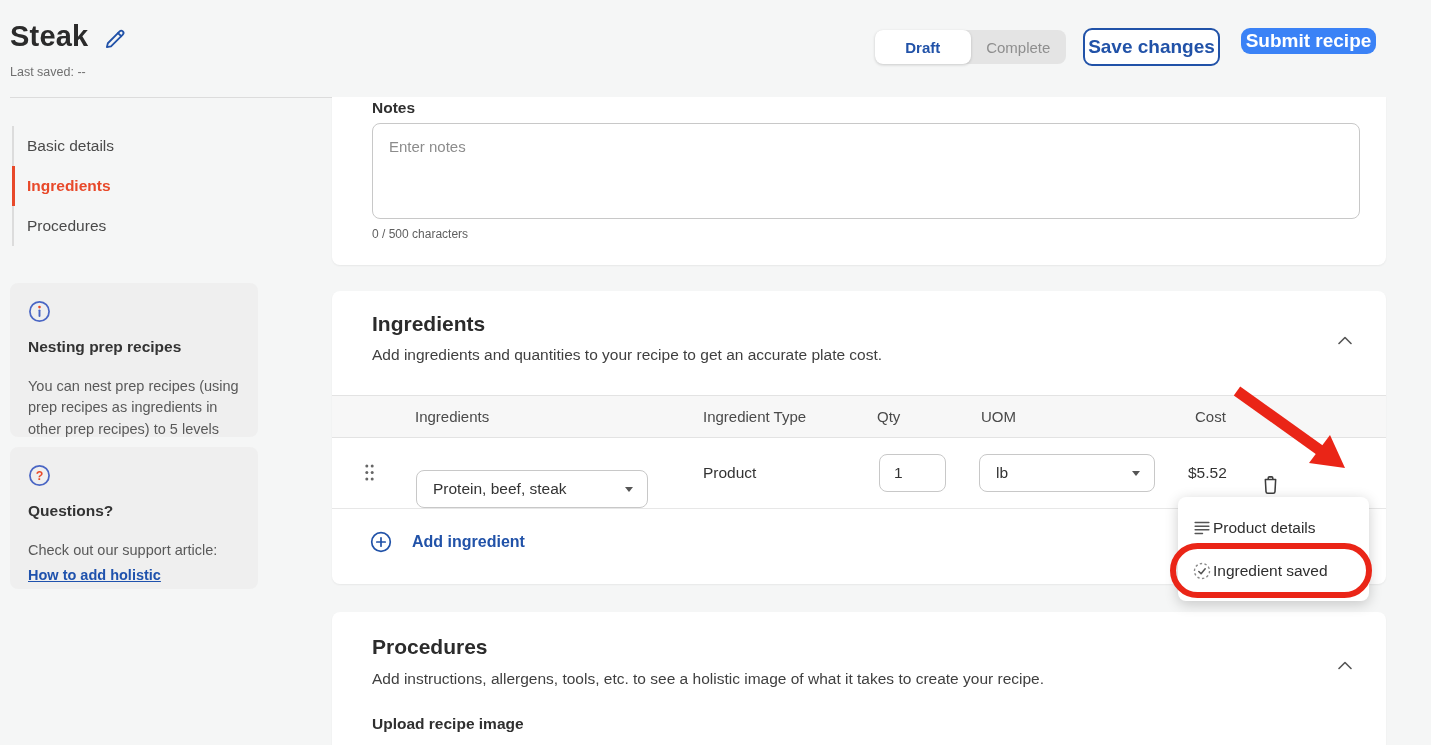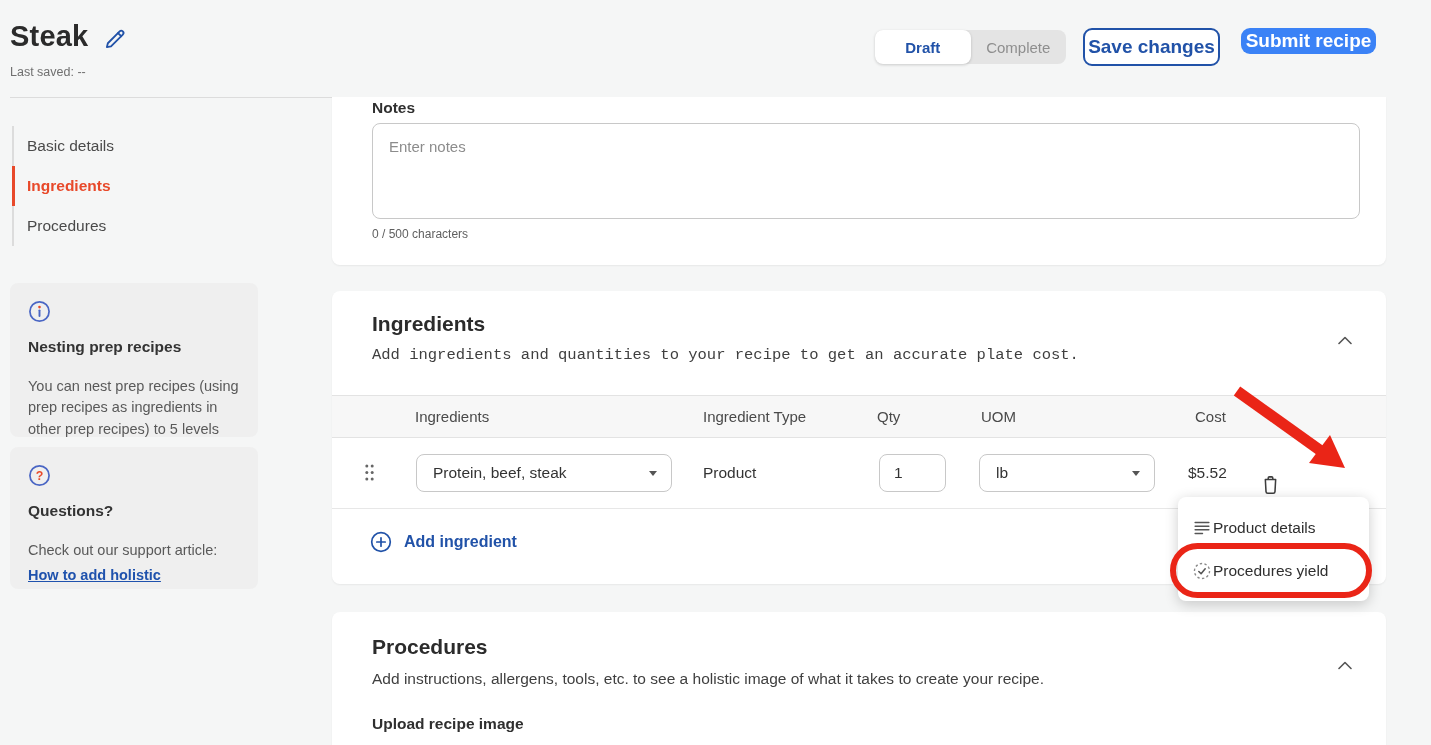--- a/index.html
+++ b/index.html
@@ -74,34 +74,34 @@
     border-top:1px solid #e3e3e3; border-bottom:1px solid #e3e3e3; }
   .tbl-head span { position:absolute; top:12px; font-size:15px; color:#4a4a4a; }
   .th-ing { left:83px; } .th-type { left:371px; } .th-qty { left:545px; }
   .th-uom { left:649px; } .th-cost { left:863px; }
 
   .tbl-row { top:147px; left:0; right:0; height:71px; border-bottom:1px solid #e7e7e7; }
   .drag-handle { left:32px; top:25px; cursor:grab; }
   .fake-select { height:38px; border:1px solid #c8c8c8; border-radius:8px; background:#fff;
     display:flex; align-items:center; padding:0 14px 0 16px; font-size:15.5px; color:#333;
     cursor:pointer; top:16px; }
-  .sel-ingredient { left:84px; width:256px; }
+  .sel-ingredient { left:84px; width:232px;margin-top:16px; }
   .sel-uom { left:647px; width:176px; }
   .fake-select .caret { margin-left:auto; width:0; height:0;
     border-left:4.5px solid transparent; border-right:4.5px solid transparent;
     border-top:5.5px solid #555; }
   .cell-text { top:26px; font-size:15.5px; color:#333; }
   .cell-type { left:371px; } .cell-cost { left:856px;text-align:right; }
   .qty-input { left:547px; top:16px; width:67px; height:38px; border:1px solid #c8c8c8;
     border-radius:8px; padding:0 14px; font-size:15.5px; color:#333; outline:none;
     font-family:"Liberation Sans","DejaVu Sans",sans-serif; }
   .trash-btn { left:1260px; top:474px; cursor:pointer; z-index:5; }
   .kebab-btn { left:1340px; top:464px; cursor:pointer; padding:2px 6px; z-index:5; }
 
-  .add-ingredient { left:38px; top:240px; display:flex; align-items:center; gap:12px;
+  .add-ingredient { left:38px; top:240px; display:flex; align-items:center; gap:20px;
     background:none; border:none; cursor:pointer; color:#2152a8; }
   .add-ingredient .add-label { font-size:16px; font-weight:bold; color:#2152a8; }
 
   .upload-label { left:40px; top:103px; font-size:15.5px; font-weight:bold; color:#2f2f2f; }
 
   
   .context-menu { left:1178px; top:497px; width:191px; background:#fff; border-radius:8px;
     box-shadow:0 3px 14px rgba(0,0,0,.2); padding:9px 0; z-index:50; }
   .menu-item { height:43px; display:flex; align-items:center; gap:1px; padding:0 14px;
     font-size:15.5px; color:#2f2f2f; cursor:pointer; }
@@ -160,21 +160,21 @@
 </div>
 
 <div class="abs card card-notes">
   <div class="abs field-label" style="left:40px; top:2px;">Notes</div>
   <textarea class="abs notes-area" placeholder="Enter notes" style=""></textarea>
   <div class="abs char-counter">0 / 500 characters</div>
 </div>
 
 <div class="abs card card-ingredients">
   <div class="abs section-title" style="left:40px; top:21px;">Ingredients</div>
-  <div class="abs section-subtitle" style="left:40px; top:55px;font-family:Liberation Mono, monospace;">Add ingredients and quantities to your recipe to get an accurate plate cost.</div>
+  <div class="abs section-subtitle" style="left:40px; top:55px;">Add ingredients and quantities to your recipe to get an accurate plate cost.</div>
   <div class="abs collapse-btn" style="left:1002px; top:36px;">
     <svg width="14" height="9" viewBox="0 0 14 9" fill="none">
       <polyline points="1,7.5 7,1.5 13,7.5" stroke="#555" stroke-width="1.6" stroke-linecap="round" stroke-linejoin="round"></polyline>
     </svg>
   </div>
 
   <div class="abs tbl-head">
     <span class="th-ing">Ingredients</span>
     <span class="th-type">Ingredient Type</span>
     <span class="th-qty">Qty</span>
@@ -232,21 +232,21 @@
     <svg width="20" height="20" viewBox="0 0 22 22" fill="none" stroke="#555" stroke-width="1.7" stroke-linecap="round">
       <path d="M3.5 5h15M3.5 9h15M3.5 13h15M3.5 17h8"></path>
     </svg>
     <span>Product details</span>
   </div>
   <div class="menu-item">
     <svg width="20" height="20" viewBox="0 0 22 22" fill="none">
       <circle cx="11" cy="11" r="8.3" stroke="#8a8a8a" stroke-width="1.5" stroke-dasharray="2.6 2.6"></circle>
       <polyline points="7.5,11.5 10,14 14.5,8.5" stroke="#555" stroke-width="1.7" fill="none" stroke-linecap="round" stroke-linejoin="round"></polyline>
     </svg>
-    <span>Procedures yield</span>
+    <span>Ingredient saved</span>
   </div>
 </div>
 
 <div class="abs card card-procedures">
   <div class="abs section-title" style="left:40px; top:23px;">Procedures</div>
   <div class="abs section-subtitle" style="left:40px; top:58px;">Add instructions, allergens, tools, etc. to see a holistic image of what it takes to create your recipe.</div>
   <div class="abs collapse-btn" style="left:1002px; top:40px;">
     <svg width="14" height="9" viewBox="0 0 14 9" fill="none">
       <polyline points="1,7.5 7,1.5 13,7.5" stroke="#555" stroke-width="1.6" stroke-linecap="round" stroke-linejoin="round"></polyline>
     </svg>

